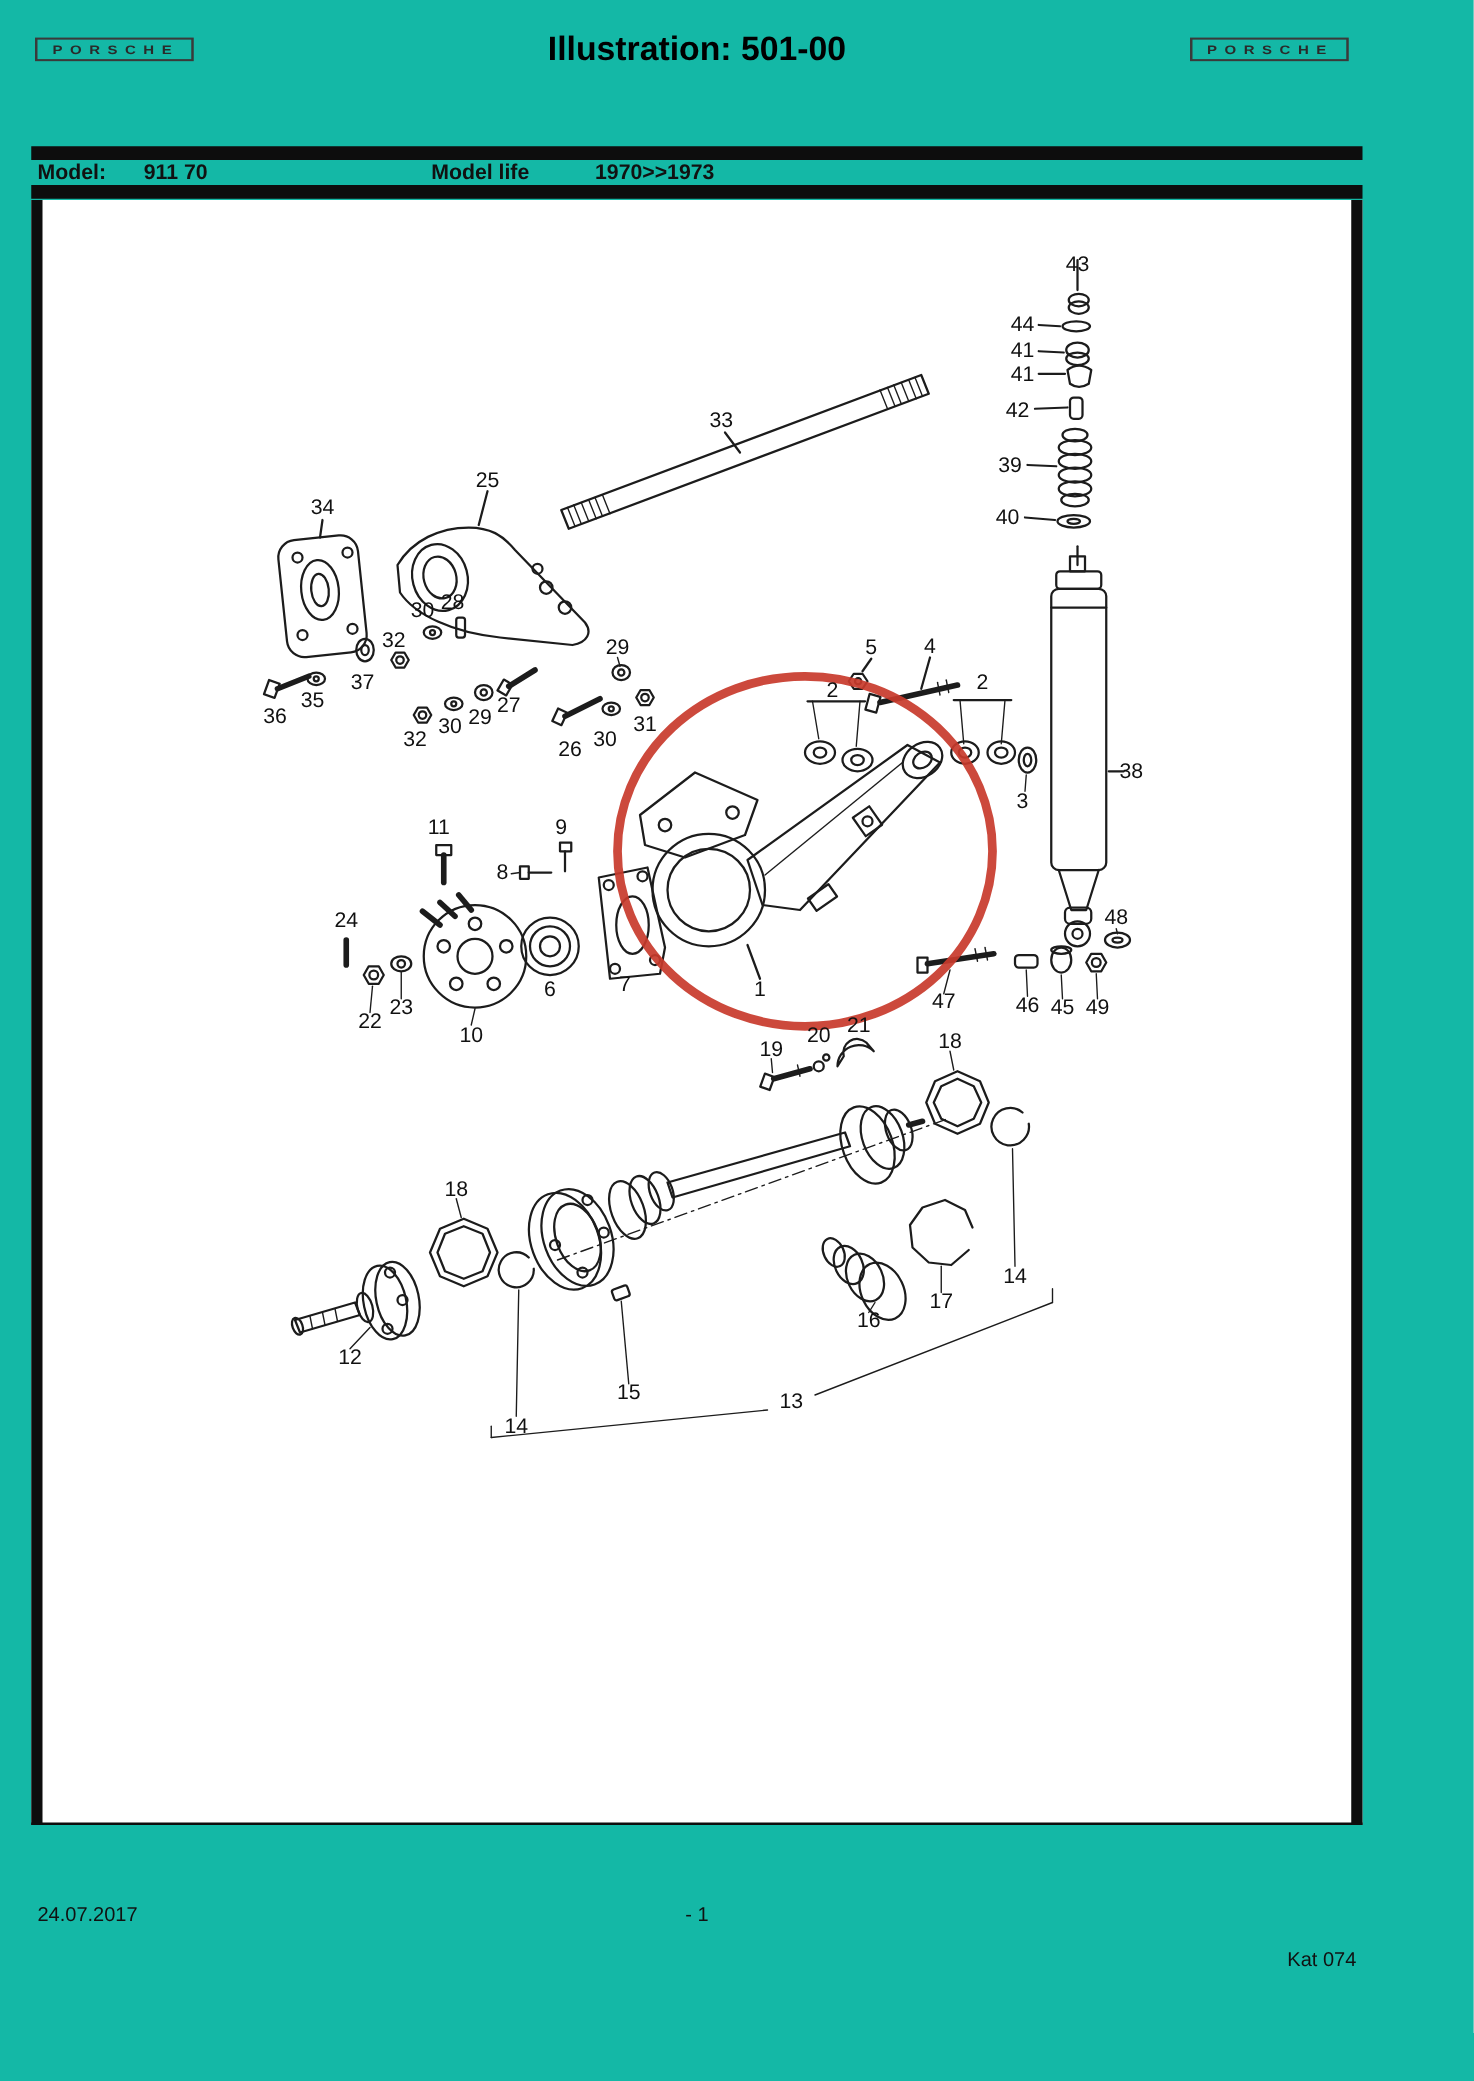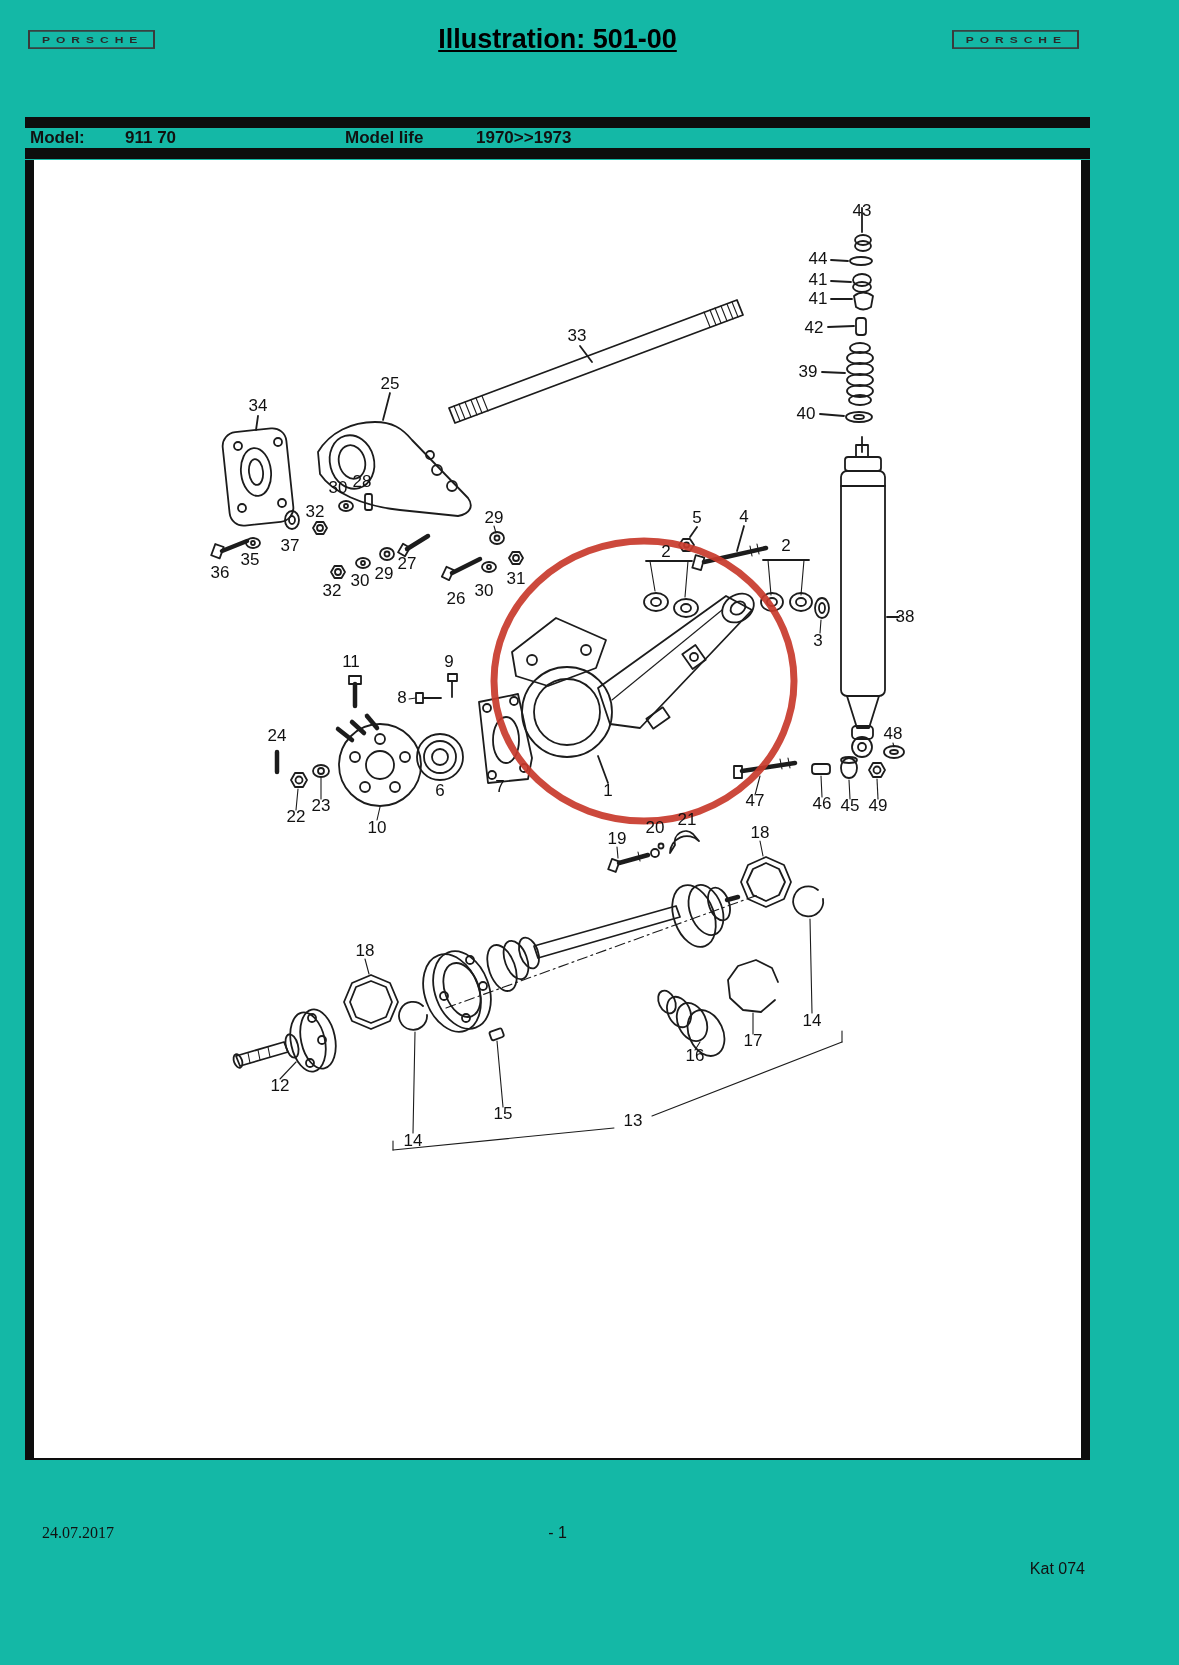--- a/index.html
+++ b/index.html
@@ -12,48 +12,48 @@
   .brand-box {
     position:absolute; top:28px; border:2px solid #3a3a3a;
     padding:3px 10px 2px 12px; font-size:12px; font-weight:bold;
     letter-spacing:6px; color:#2a2a2a; white-space:nowrap;
     transform:scaleY(.82);
   }
   .brand-left  { left:28px; }
   .brand-right { right:100px; }
   .title {
     position:absolute; top:24px; left:25px; width:1065px; margin:0;
-    text-align:center; font-size:27px; font-weight:bold; color:#000;text-decoration:underline;
+    text-align:center; font-size:27px; font-weight:bold; color:#000;
   }
   .bar { position:absolute; left:25px; width:1065px; background:#0d0d0d; }
   .bar1 { top:117px; height:11px; }
   .bar2 { top:148px; height:11px; }
   .model-row { position:absolute; top:127px; left:0; width:1179px; height:21px; font-size:17px; font-weight:bold;padding-left:25px; }
   .model-row span { position:absolute; top:0; line-height:21px; }
   .model-label { left:30px; }
-  .model-value { left:115px;margin-left:10px; }
+  .model-value { left:115px; }
   .life-label  { left:345px; }
   .life-value  { left:476px; }
   
   .illustration-frame {
     position:absolute; left:25px; top:160px; width:1047px; height:1298px;
     border-left:9px solid #0d0d0d; border-right:9px solid #0d0d0d; border-bottom:2px solid #0d0d0d;
     background:#fff;
     text-align:center;
   }
   #diagram-svg { display:block; width:1047px; height:1298px;
     stroke:#1c1c1c; fill:none; stroke-width:1.8; stroke-linecap:round; stroke-linejoin:round; }
   #diagram-svg text { stroke:none; fill:#111; }
   .part-label { font-family:"Liberation Sans", sans-serif; font-size:17px; text-anchor:middle; dominant-baseline:middle; }
   .thick { stroke-width:4.5; }
   .thin  { stroke-width:1.1; }
   
   .footer { position:absolute; left:0; top:1524px; width:1179px; height:22px; font-size:16px; }
   .footer span { position:absolute; top:0; }
-  .footer-date { left:42px;font-family:Liberation Serif, serif; }
+  .footer-date { left:30px; }
   .footer-page { left:0; width:1115px; text-align:center; }
   .footer-cat  { right:94px;margin-top:36px; }
 </style>
 </head>
 <body>
 
 <div class="page">
 
   <header>
     <div class="brand-box brand-left">

